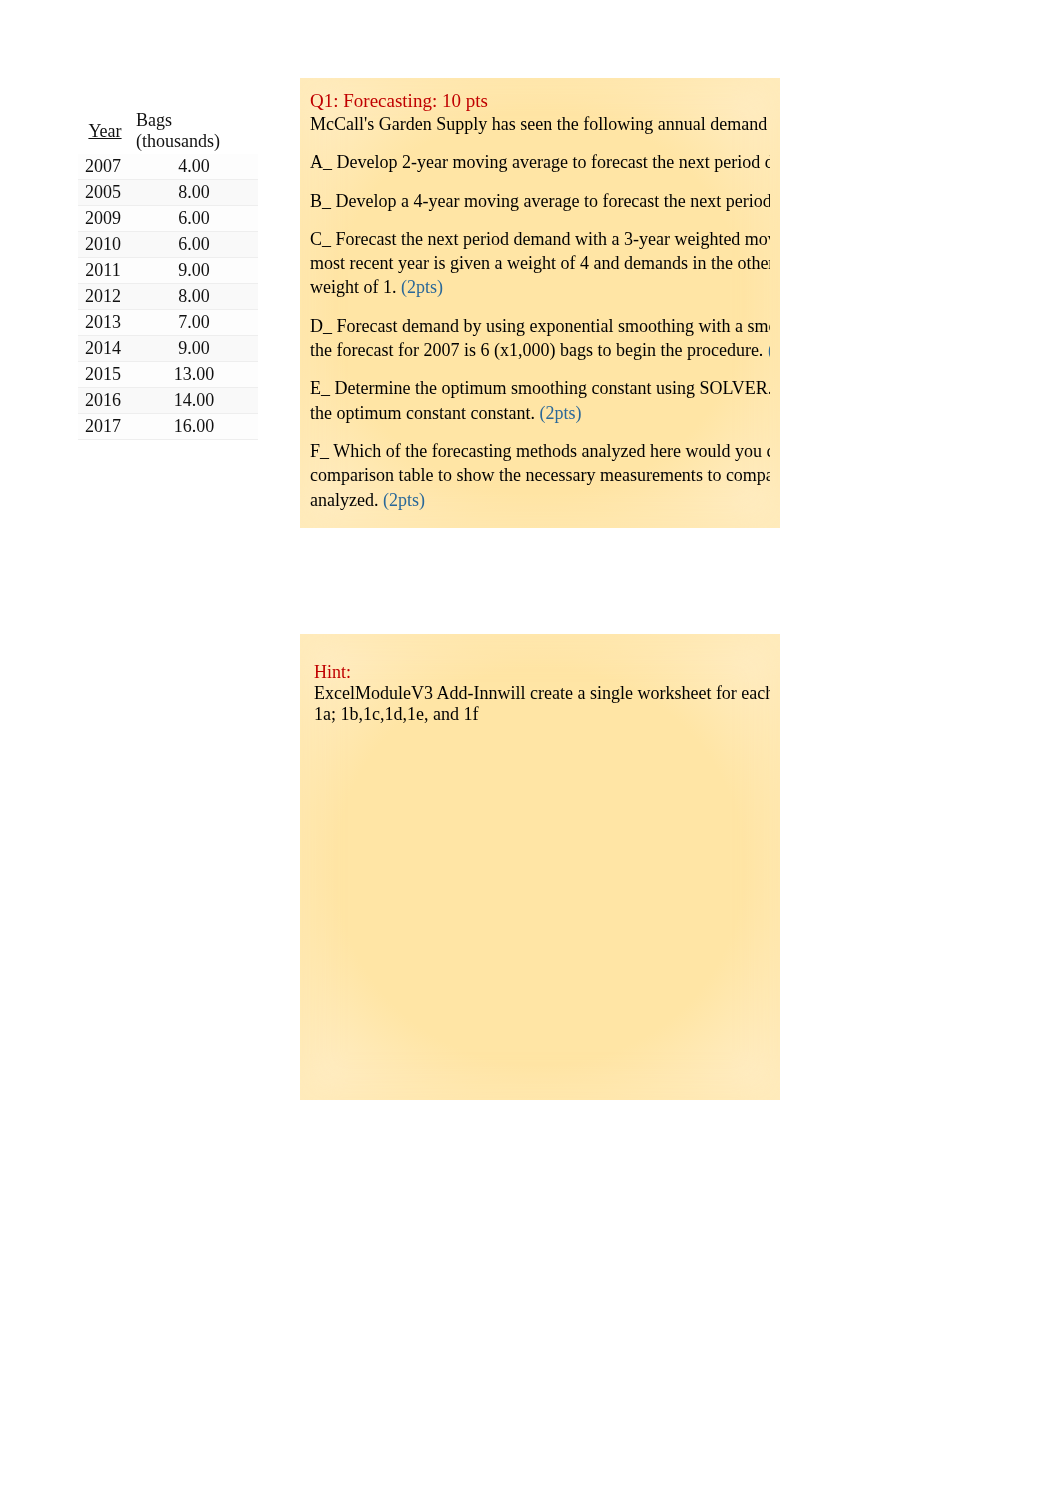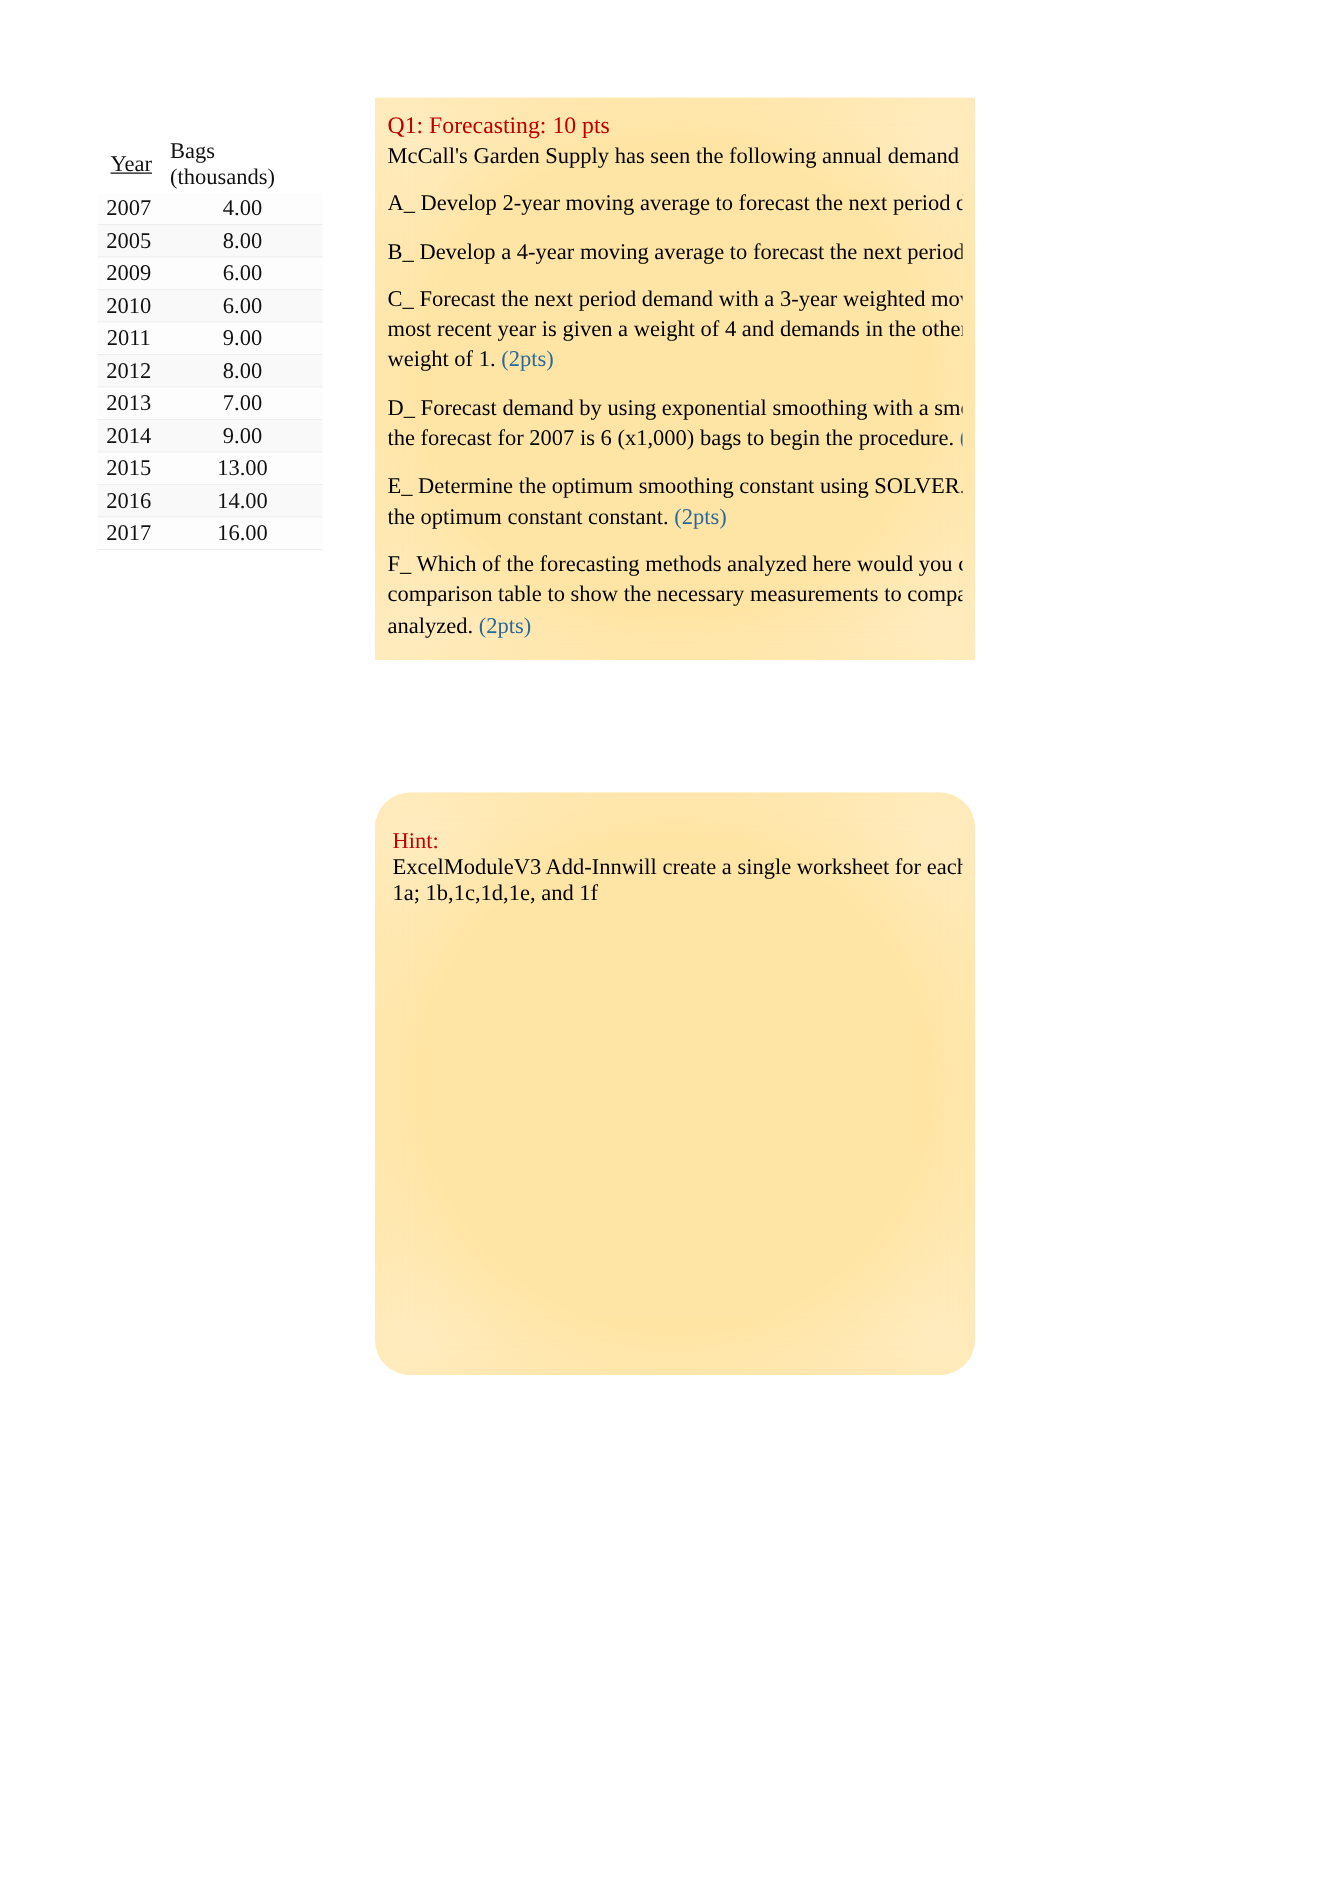--- a/index.html
+++ b/index.html
@@ -88,21 +88,20 @@
     .hint-box {
       position: absolute;
       left: 300px;
       top: 634px;
       width: 480px;
       height: 466px;
       background: #ffe5a5;
       background: radial-gradient(ellipse at center, #ffe5a5 60%, #fff0cf 100%);
       padding: 28px 10px 16px 14px;
       box-shadow: 0 0 30px 12px rgba(255,229,165,0.5) inset;
-      border-radius: 28px;
     }
     .hint-title {
       color: #c00000;
       font-size: 18px;
     }
     .hint-text {
       color: #000;
       white-space: nowrap;
       overflow: hidden;
     }

